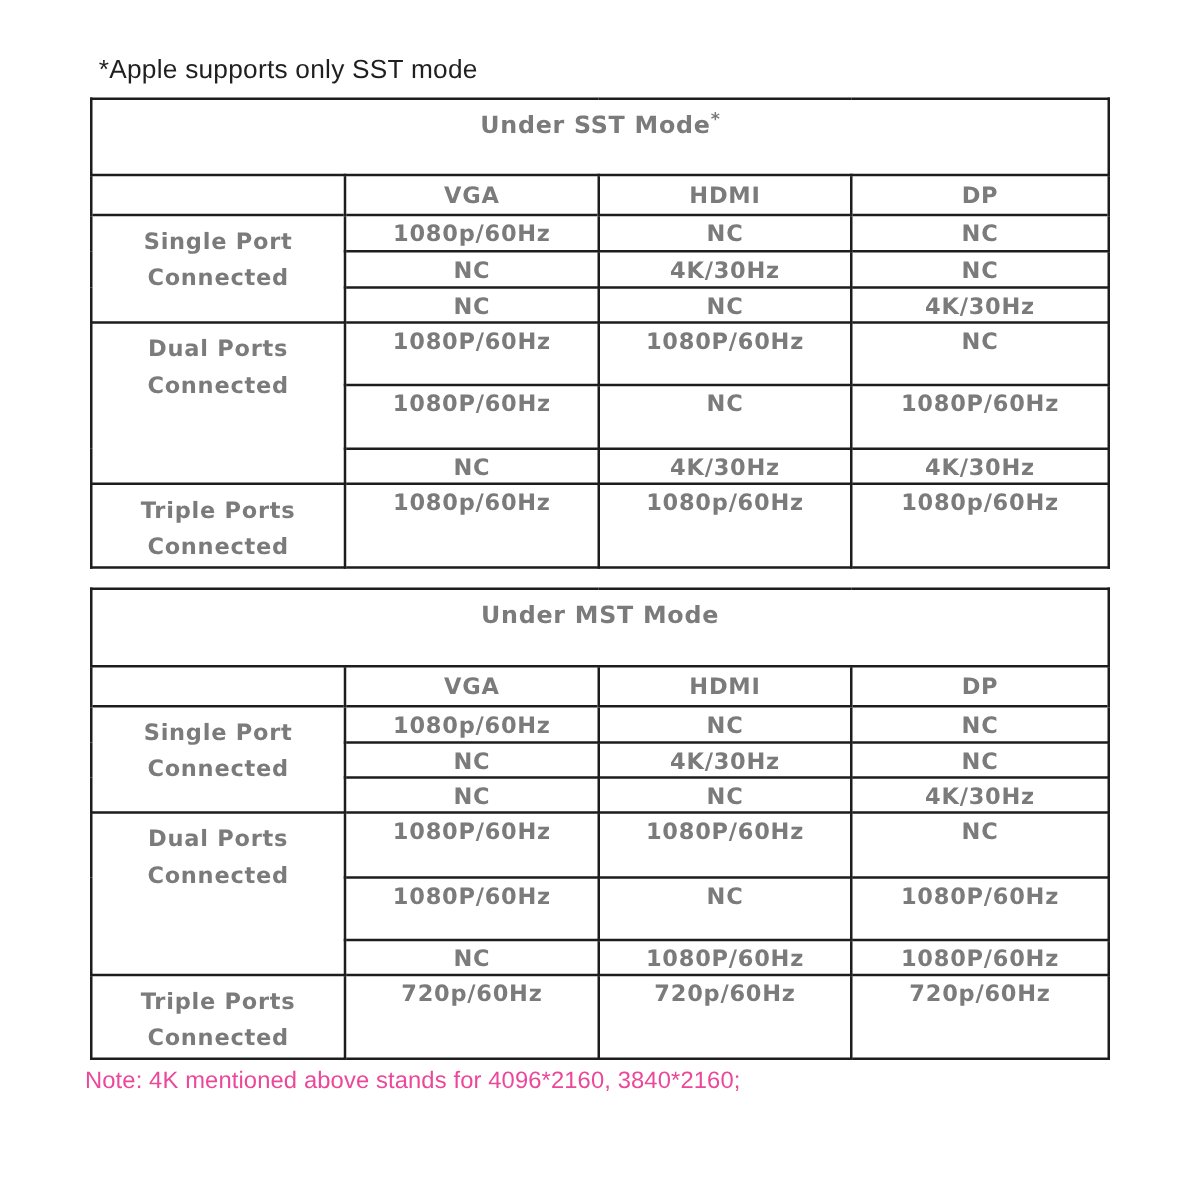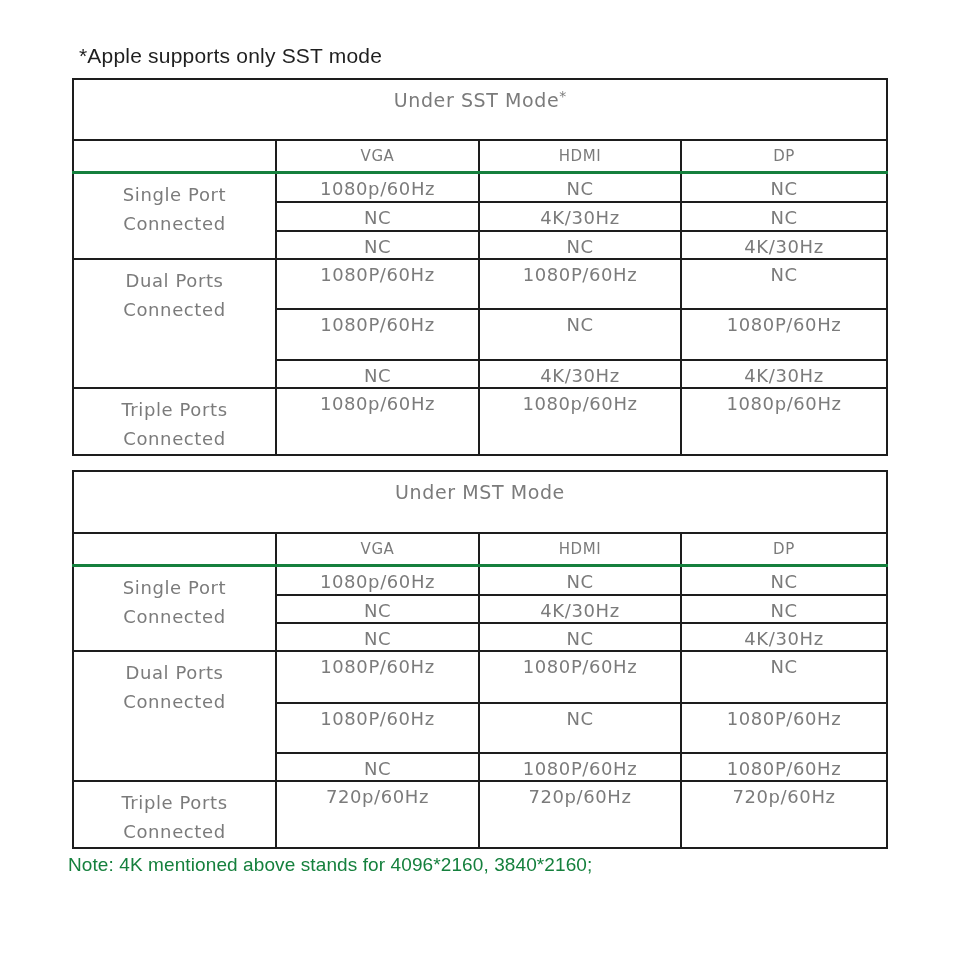--- a/index.html
+++ b/index.html
@@ -21,47 +21,47 @@
     position:absolute;left:72px;width:814px;
     border-collapse:collapse;table-layout:fixed;
     border:2px solid #1d1d1d;
     background:#ffffff;
   }
   #sst-table{top:78px;}
   #mst-table{top:470px;padding-left:16px;}
   col.c0{width:203px;} col.c1{width:203px;} col.c2{width:202px;} col.c3{width:206px;}
   .spec-table td{
     border:2px solid #1d1d1d;
-    color:#7b7b7b;font-weight:normal;
+    color:#7b7b7b;font-weight:bold;
     text-align:center;letter-spacing:0.6px;
   }
   .title-cell{
     font-size:19px;vertical-align:top;padding-top:8px;height:50px;letter-spacing:0.8px;
   }
   .title-sup{font-size:14px;vertical-align:6px;letter-spacing:0;}
-  .r-head td{height:28px;font-size:15px;border-bottom:3px solid #15803d;vertical-align:middle;}
+  .r-head td{height:28px;font-size:18px;border-bottom:1px solid #15803d;vertical-align:middle;}
   .cell{font-size:18px;vertical-align:top;padding-top:4px;}
   .lbl{
     font-size:18px;vertical-align:top;padding-top:6px;line-height:29px;
   }
   .lbl-line{display:block;}
   
   #sst-table .r-s1{height:29px;} #sst-table .r-s2{height:29px;} #sst-table .r-s3{height:28px;}
   #sst-table .r-d1{height:50px;} #sst-table .r-d2{height:51px;} #sst-table .r-d3{height:26px;}
   #sst-table .r-t {height:57px;}
   
   #mst-table .title-cell{height:51px;}
   #mst-table .r-s1{height:29px;} #mst-table .r-s2{height:28px;} #mst-table .r-s3{height:28px;}
   #mst-table .r-d1{height:52px;} #mst-table .r-d2{height:50px;} #mst-table .r-d3{height:26px;}
   #mst-table .r-t {height:59px;}
   
   .footnote{
     position:absolute;left:68px;top:850px;
     font-family:"Liberation Sans",sans-serif;
-    font-size:19px;color:#15803d;line-height:30px;letter-spacing:0.1px;
+    font-size:19px;color:#ec4899;line-height:30px;letter-spacing:0.1px;
   }
   .footnote .line2{padding-left:52px;}
   .footnote span{display:block;}
 </style>
 </head>
 <body>
 
 <div class="page">
 
   <div class="annotation">*Apple supports only SST mode</div>

